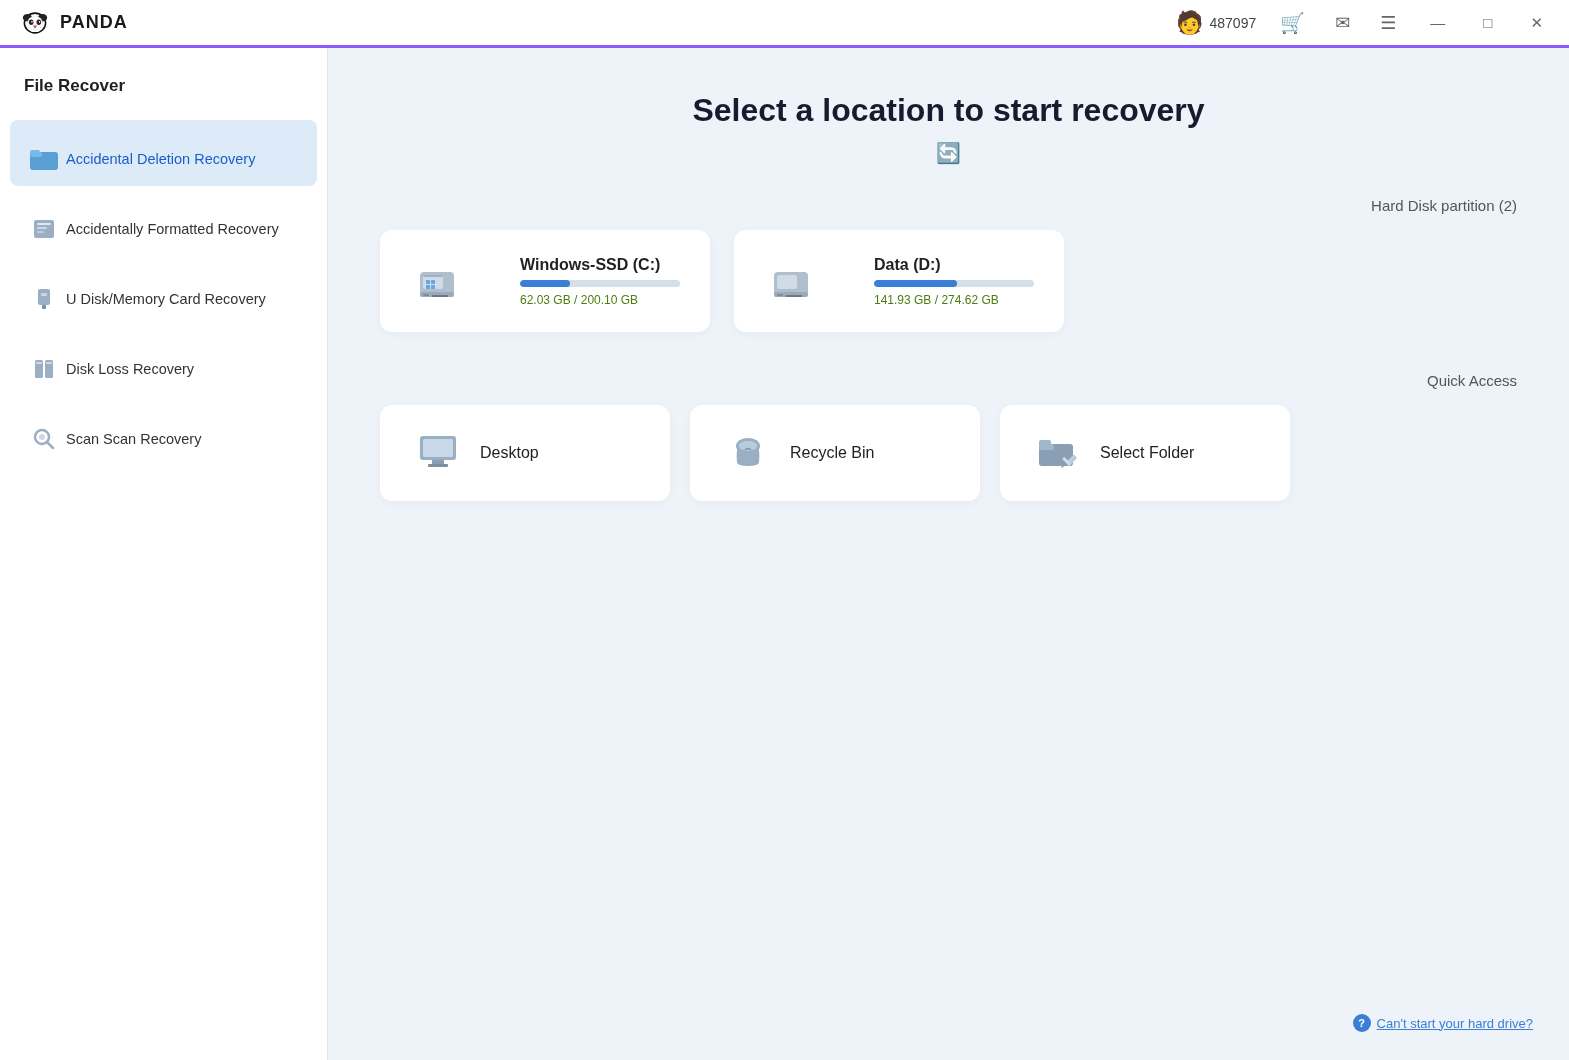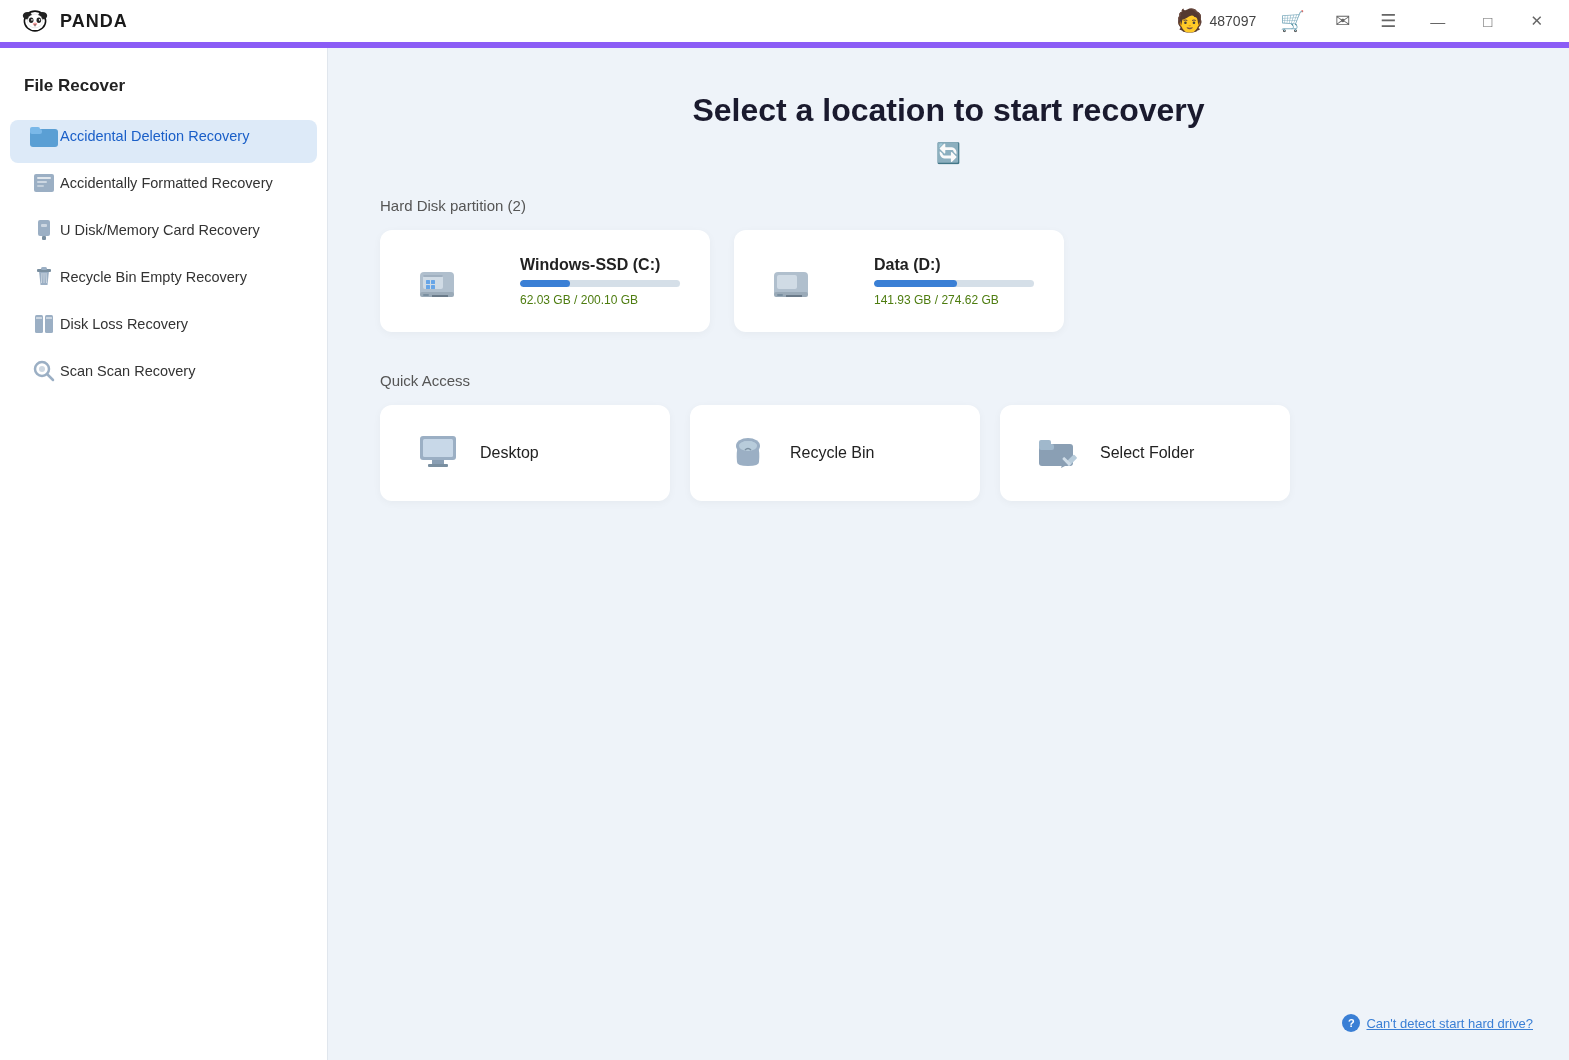--- a/index.html
+++ b/index.html
@@ -14,21 +14,21 @@
     }
 
     
     .titlebar {
       height: 48px;
       background: #fff;
       display: flex;
       align-items: center;
       justify-content: space-between;
       padding: 0 16px;
-      border-bottom: 6px solid #8b5cf6;
+      border-bottom: 3px solid #8b5cf6;
       flex-shrink: 0;
     }
     .titlebar-logo {
       display: flex;
       align-items: center;
       gap: 6px;
     }
     .logo-icon {
       width: 38px;
       height: 28px;
@@ -83,22 +83,22 @@
     }
     .sidebar-title {
       font-size: 17px;
       font-weight: 600;
       color: #222;
       padding: 0 24px 22px 24px;
     }
     .sidebar-item {
       display: flex;
       align-items: center;
-      gap: 2px;
-      padding: 2px 20px 13px 20px;
+      gap: 8px;
+      padding: 25px 20px 13px 20px;
       cursor: pointer;
       border-radius: 8px;
       margin: 2px 10px;
       font-size: 14.5px;
       color: #333;
       transition: background 0.15s;
     }
     .sidebar-item.active {
       background: #ddeaf8;
       color: #1a5fc8;
@@ -139,20 +139,21 @@
       color: #3a7fd5;
       display: flex;
       align-items: center;
     }
 
     .section-label {
       font-size: 15px;
       color: #555;
       margin-bottom: 16px;
       font-weight: 500;
+      text-align: right;
     }
 
     
     .disk-grid {
       display: flex;
       gap: 24px;
       margin-bottom: 40px;
     }
     .disk-card {
       background: #fff;
@@ -318,33 +319,20 @@
       <div class="sidebar-item-icon">
         <svg width="26" height="26" viewBox="0 0 26 26">
           <rect x="7" y="3" width="12" height="16" rx="2" fill="#9bafc4"></rect>
           <rect x="11" y="19" width="4" height="4" rx="1" fill="#7a8fa0"></rect>
           <rect x="10" y="7" width="6" height="3" rx="1" fill="#fff" opacity="0.5"></rect>
         </svg>
       </div>
       <span>U Disk/Memory Card Recovery</span>
     </div>
 
-    <div class="sidebar-item">
-      <div class="sidebar-item-icon">
-        <svg width="26" height="26" viewBox="0 0 26 26">
-          <path d="M8 7h10l-1.5 14H9.5z" fill="#9bafc4"></path>
-          <rect x="6" y="5" width="14" height="3" rx="1" fill="#7a8fa0"></rect>
-          <rect x="10" y="3" width="6" height="3" rx="1.5" fill="#9bafc4"></rect>
-          <line x1="11" y1="9" x2="10.5" y2="19" stroke="#fff" stroke-width="1" opacity="0.5"></line>
-          <line x1="13" y1="9" x2="13" y2="19" stroke="#fff" stroke-width="1" opacity="0.5"></line>
-          <line x1="15" y1="9" x2="15.5" y2="19" stroke="#fff" stroke-width="1" opacity="0.5"></line>
-        </svg>
-      </div>
-      <span>Recycle Bin Empty Recovery</span>
-    </div>
 
     <div class="sidebar-item">
       <div class="sidebar-item-icon">
         <svg width="26" height="26" viewBox="0 0 26 26">
           <rect x="4" y="4" width="8" height="18" rx="1.5" fill="#9bafc4"></rect>
           <rect x="14" y="4" width="8" height="18" rx="1.5" fill="#9bafc4"></rect>
           <rect x="5" y="6" width="6" height="2" rx="0.5" fill="#fff" opacity="0.5"></rect>
           <rect x="15" y="6" width="6" height="2" rx="0.5" fill="#fff" opacity="0.5"></rect>
         </svg>
       </div>
@@ -474,17 +462,17 @@
             </svg>
           </div>
           <span class="quick-card-label">Select Folder</span>
         </div>
 
       </div>
     </div>
 
     <div class="help-link">
       <span style="background:#3a7fd5;color:#fff;border-radius:50%;width:18px;height:18px;display:flex;align-items:center;justify-content:center;font-size:11px;font-weight:bold;flex-shrink:0;">?</span>
-      <span>Can't detect start hard drive?</span>
+      <span>Can't start your hard drive?</span>
     </div>
 
   </div>
 </div>
 
 </body></html>

